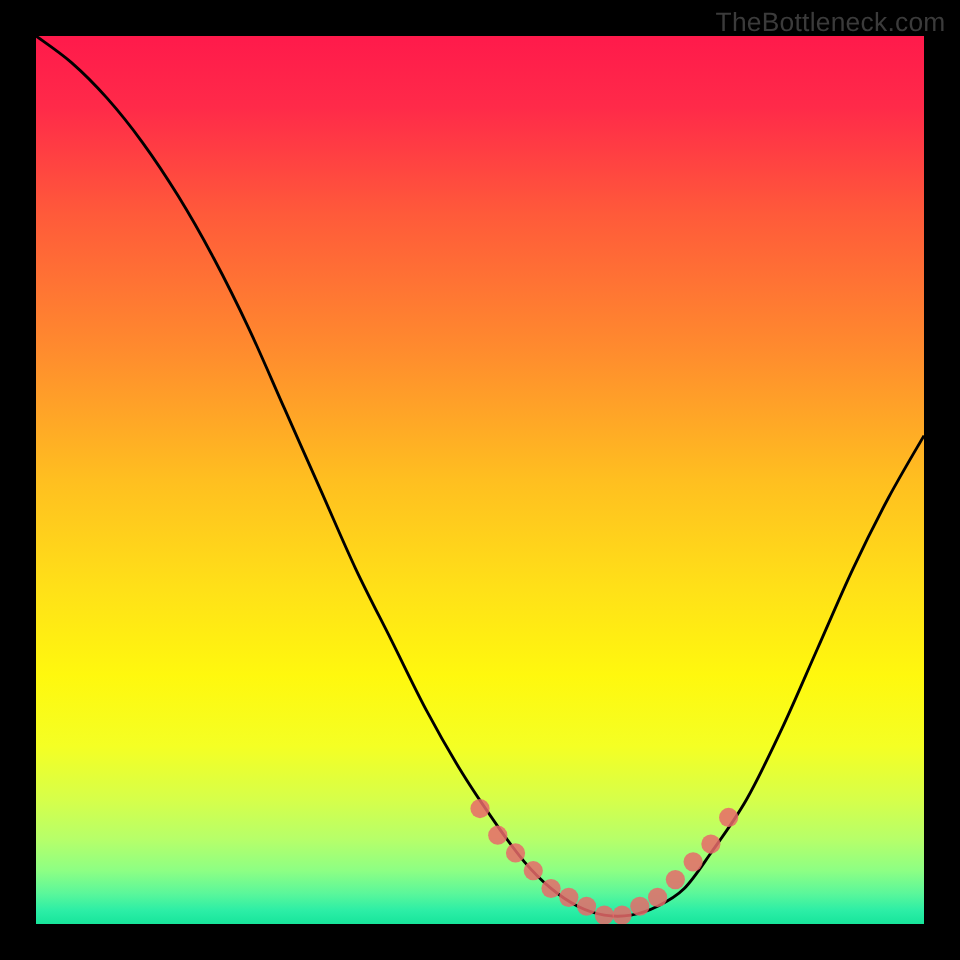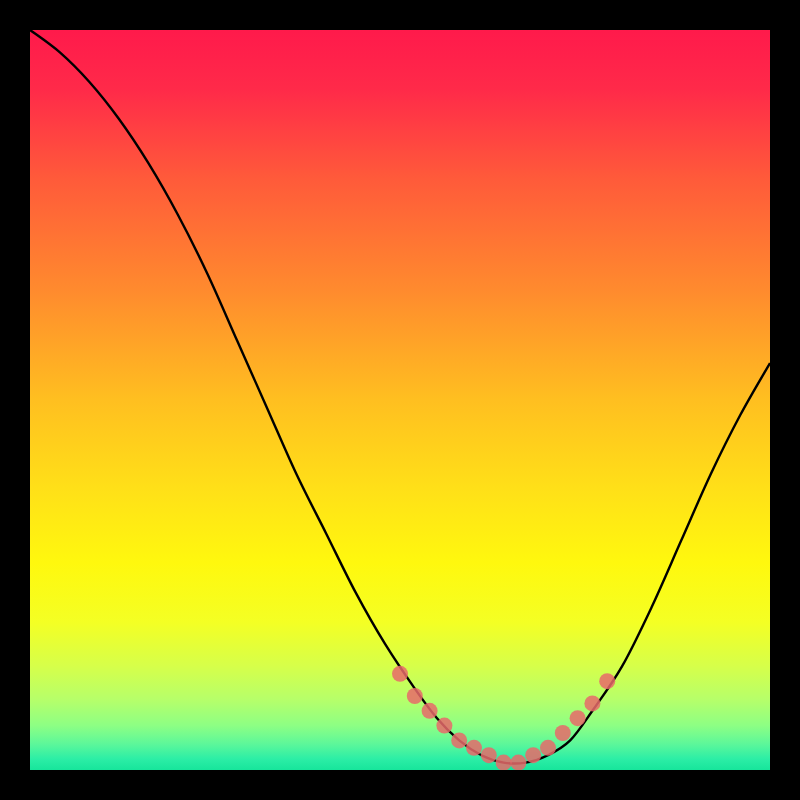--- a/index.html
+++ b/index.html
@@ -38,20 +38,21 @@
   .plot svg {
     display: block;
     width: 740px;
     height: 740px;
   }
 </style>
 </head>
 <body>
 
 <div class="frame">
+  <div class="watermark">TheBottleneck.com</div>
 
   <div class="plot">
     <svg id="plot-svg" viewBox="0 0 740 740" preserveAspectRatio="none">
       <defs>
         <linearGradient id="bg-grad" x1="0" y1="0" x2="0" y2="1">
             <stop offset="0%" stop-color="#ff1a4b"></stop>
             <stop offset="8%" stop-color="#ff2a49"></stop>
             <stop offset="20%" stop-color="#ff5a3a"></stop>
             <stop offset="35%" stop-color="#ff8a2e"></stop>
             <stop offset="50%" stop-color="#ffbf20"></stop>

